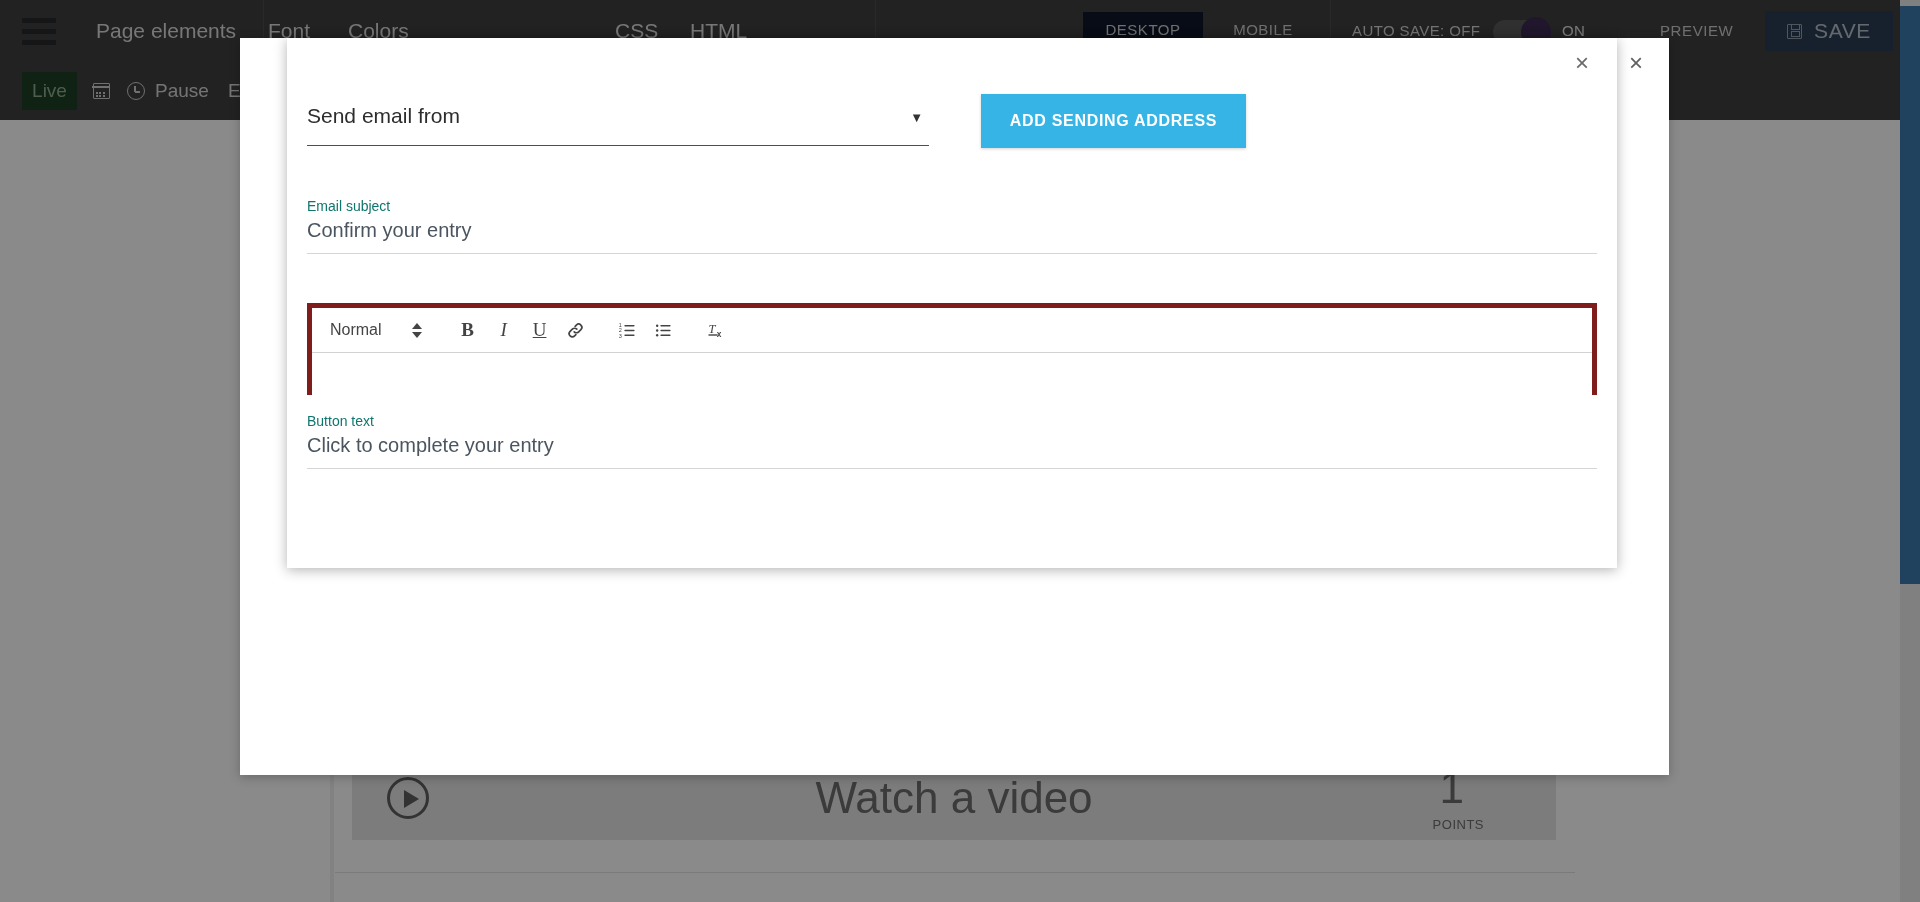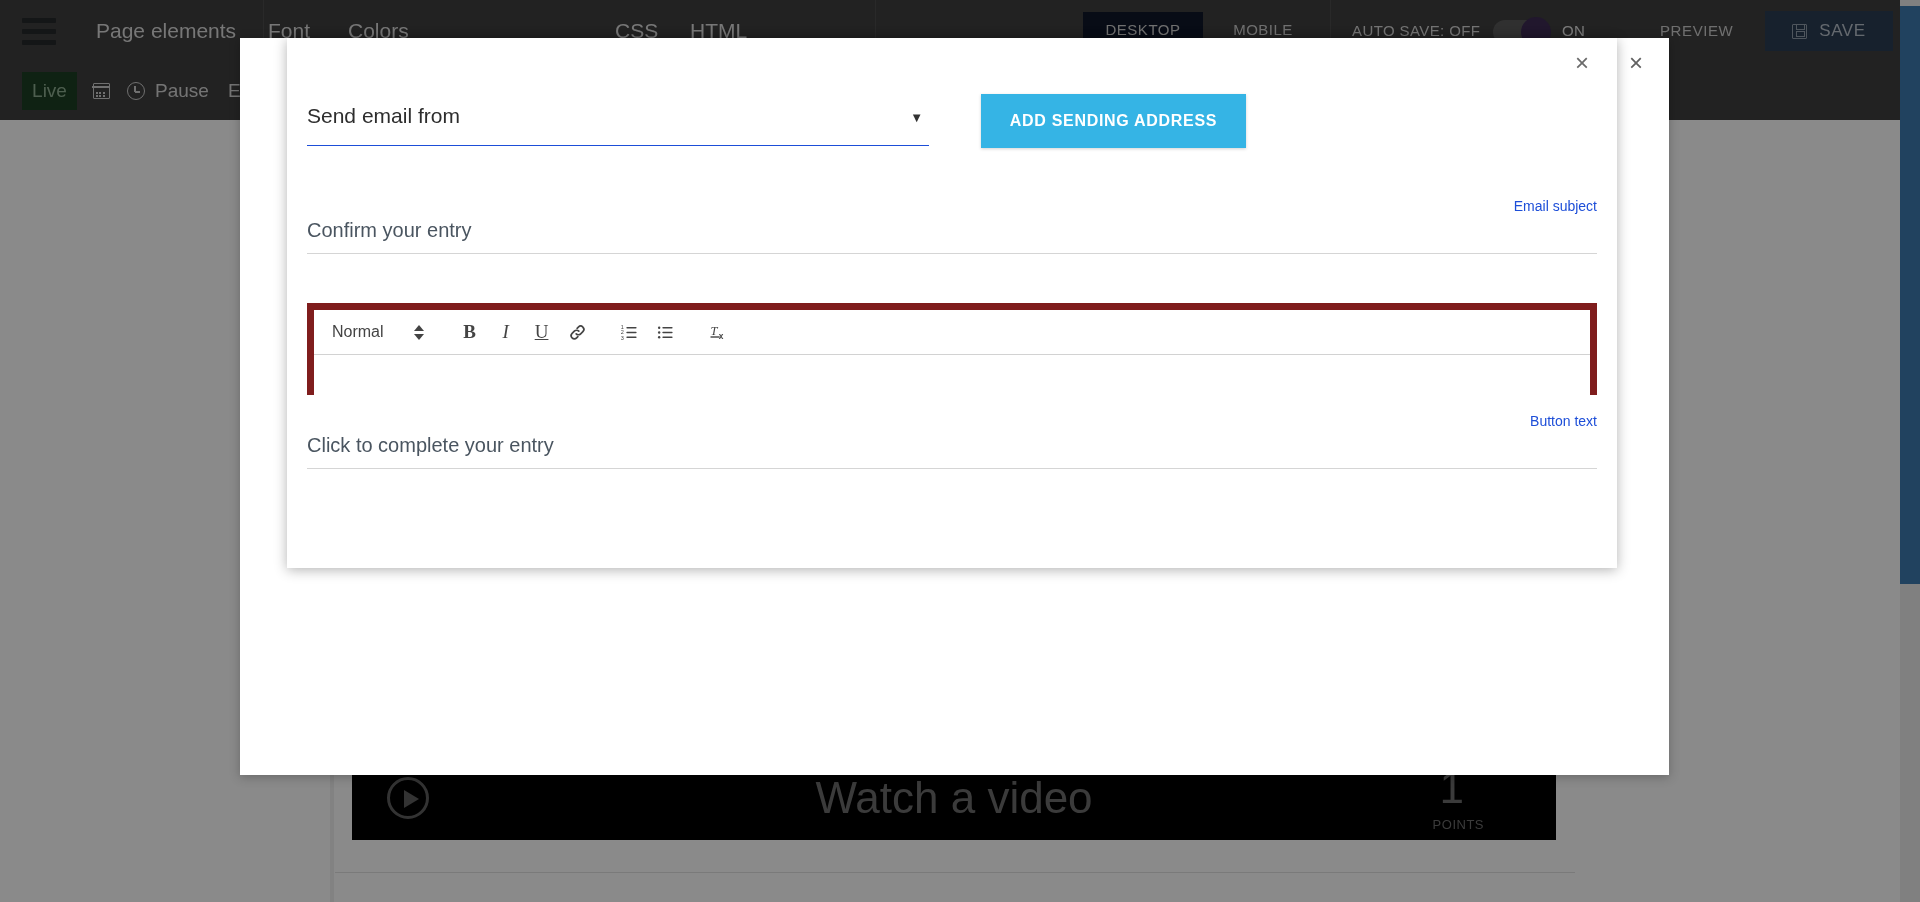--- a/index.html
+++ b/index.html
@@ -55,21 +55,21 @@
   .on-label {
     position:absolute; top:0; height:62px; line-height:62px;
     color:#e2e2e2; font-size:15px; letter-spacing:.4px;
   }
   .preview-btn {
     position:absolute; top:0; height:62px; line-height:62px;
     color:#cdcdcd; font-size:15px; letter-spacing:.6px; cursor:pointer;
   }
   .save-btn {
     position:absolute; top:11px; left:1765px; width:128px; height:40px;
-    background:#2c3e54; color:#b9c2cc; font-size:17px; letter-spacing:.6px;
+    background:#2c3e54; color:#b9c2cc; font-size:21px; letter-spacing:.6px;
     display:flex; align-items:center; justify-content:center; gap:12px; cursor:pointer;
   }
   .floppy { width:15px; height:15px; border:1.6px solid #93a0ad; border-radius:1px; position:relative; }
   .floppy::before { content:""; position:absolute; left:3px; top:-1px; width:7px; height:5px; border:1.4px solid #93a0ad; border-top:none; }
   .floppy::after { content:""; position:absolute; left:2.5px; bottom:1px; width:7px; height:4px; border:1.3px solid #93a0ad; }
 
   
   .subbar { position:absolute; left:0; top:62px; width:1920px; height:58px; background:#3f3f3f; }
   .live-badge {
     position:absolute; left:22px; top:10px; width:55px; height:38px;
@@ -131,21 +131,21 @@
   .add-entry-btn {
     position:absolute; left:622px; top:665px; width:990px; height:56px;
     background:#4285f4; color:#fff; font-size:18px; letter-spacing:1px;
     display:flex; align-items:center; justify-content:center; gap:10px;
     box-shadow:0 1px 3px rgba(0,0,0,.2); cursor:pointer;
   }
   .add-entry-btn .ital { font-style:italic; }
 
   .video-banner {
     position:absolute; left:352px; top:755px; width:1204px; height:85px;
-    background:#000000; display:flex; align-items:center;
+    background:#e5e5e5; display:flex; align-items:center;
   }
   .play-ico {
     position:absolute; left:35px; top:22px; width:42px; height:42px;
     border:3px solid #5f5f5f; border-radius:50%;
   }
   .play-ico::after {
     content:""; position:absolute; left:14px; top:10px;
     border-left:15px solid #5f5f5f; border-top:9px solid transparent; border-bottom:9px solid transparent;
   }
   .video-title {
@@ -202,29 +202,29 @@
   .sel-field .caret { position:absolute; right:6px; top:14px; font-size:13px; color:#333; }
 
   .add-addr-btn {
     position:absolute; left:674px; top:14px; width:265px; height:54px;
     background:#35b4e5; color:#fff; font-size:16px; font-weight:700; letter-spacing:.7px;
     display:flex; align-items:center; justify-content:center;
     box-shadow:0 1px 3px rgba(0,0,0,.18); cursor:pointer;
   }
 
   .field-block { position:absolute; left:20px; width:1290px; }
-  .field-label { font-size:14px; color:#1d4ed8; margin-bottom:5px;text-align:right; }
+  .field-label { font-size:14px; color:#0f766e; margin-bottom:5px; }
   .field-value {
     font-size:20px; color:#4a5560; padding-bottom:11px;
     border-bottom:1px solid #d5d5d5; cursor:text;
   }
 
   .editor {
     position:absolute; left:20px; top:265px; width:1290px; height:92px;
-    border:7px solid #7f1d1d;
+    border:5px solid #7f1d1d;
   }
   .editor-toolbar {
     position:absolute; left:0; top:0; width:100%; height:45px;
     border-bottom:1px solid #d2d2d2; display:flex; align-items:center;
   }
   .tb-picker {
     display:flex; align-items:center; gap:30px; padding:0 12px 0 18px; cursor:pointer;
   }
   .tb-picker .lbl { font-size:16px; color:#444; }
   .tb-picker .updown { display:flex; flex-direction:column; gap:3px; }

